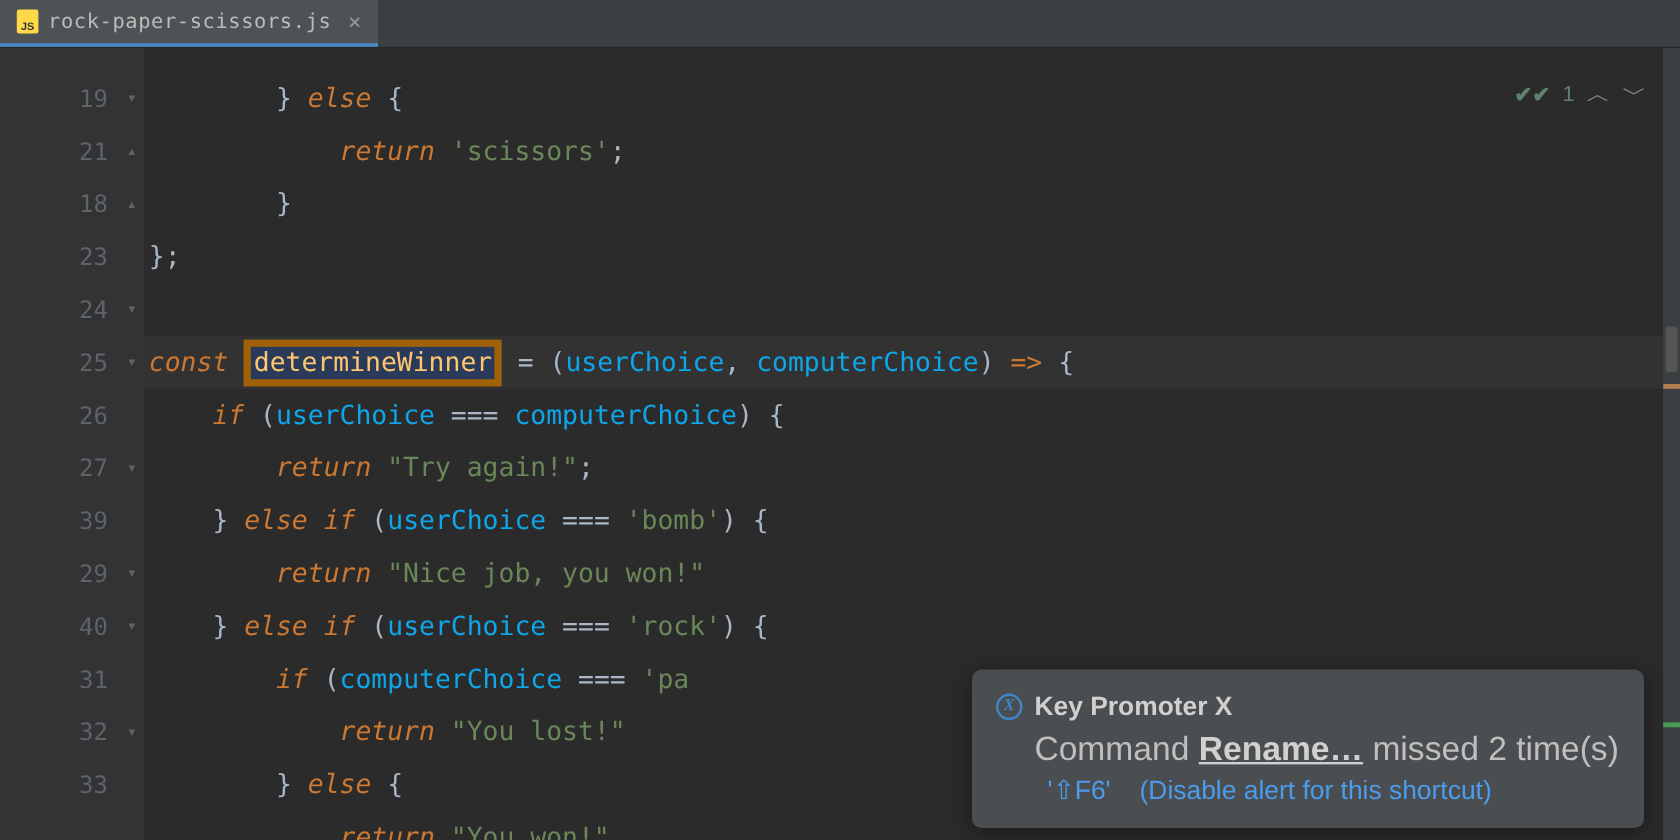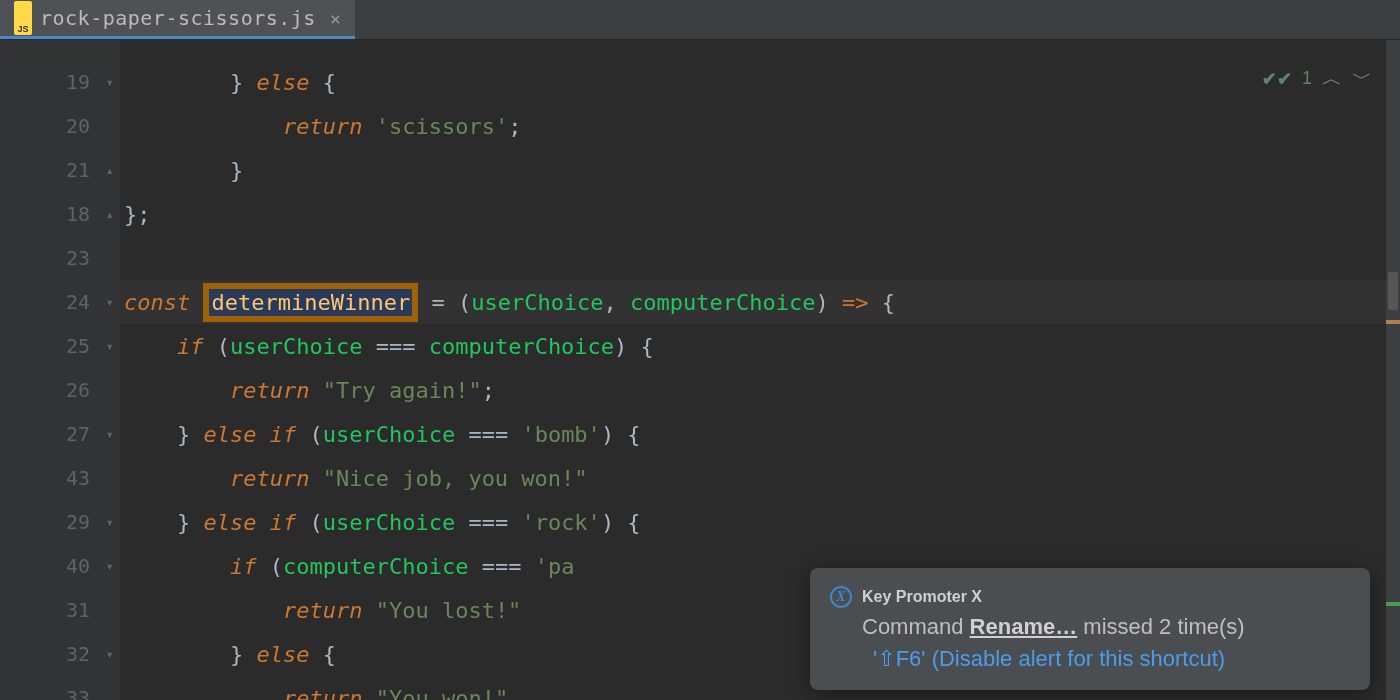--- a/index.html
+++ b/index.html
@@ -1,82 +1,79 @@
 <!DOCTYPE html>
 <html><head>
 <meta charset="utf-8">
 <style>
   * { margin: 0; padding: 0; box-sizing: border-box; }
   html, body { width: 1400px; height: 700px; overflow: hidden; background: #2b2b2b; font-family: "Menlo", "Consolas", monospace; }
   
   .tab-bar { height: 40px; background: #3c3f41; display: flex; align-items: center; border-bottom: 1px solid #282828; }
   .tab { display: flex; align-items: center; background: #4e5254; height: 100%; padding: 0 14px; gap: 8px; border-bottom: 3px solid #4a88c7; position: relative; }
-  .tab-icon { width: 18px; height: 34px; background: #ffd94a; border-radius: 2px; display:flex; align-items:flex-end; justify-content:center; font-size:9px; font-weight:bold; color:#333; font-family:sans-serif; padding-bottom:1px;}
-  .tab-label { color: #bbbbbb; font-size: 20px; letter-spacing: 0.5px; }
+  .tab-icon { width: 18px; height: 20px; background: #ffd94a; border-radius: 2px; display:flex; align-items:flex-end; justify-content:center; font-size:9px; font-weight:bold; color:#333; font-family:sans-serif; padding-bottom:1px;}
+  .tab-label { color: #bbbbbb; font-size: 17px; letter-spacing: 0.5px; }
   .tab-close { color: #999; font-size: 18px; margin-left: 6px; cursor: pointer; }
   
   .editor { position: relative; display: flex; height: calc(100% - 40px); }
   .gutter { width: 120px; background: #313335; padding-top: 20px; }
   .gutter-row { height: 44px; display: flex; align-items: center; justify-content: flex-end; padding-right: 30px; position: relative; }
   .line-num { color: #606366; font-size: 20px; }
   .fold { position: absolute; right: 6px; color: #606366; font-size: 14px; }
 
   .code { flex: 1; padding-top: 20px; background: #2b2b2b; position: relative; }
   .code-row { height: 44px; display: flex; align-items: center; font-size: 22px; white-space: pre; color: #a9b7c6; padding-left: 4px; }
   .code-row.cursor-line { background: #323232; }
   
   .k { color: #cc7832; font-style: italic; }       
   .s { color: #6a8759; }       
   .p { color: #a9b7c6; }       
-  .id { color: #22c55e; }
+  .id { color: #0ea5e9; }
   
   .sel-box { border: 6px solid #a16207; background: rgba(33,66,131,0.5); padding: 1px 2px; color:#ffc66d;}
 
   .inspections { position: absolute; top: 25px; right: 28px; display: flex; align-items: center; gap: 10px; color: #5f826b; font-size: 18px; font-family: sans-serif; }
   .insp-check { color:#5f826b; font-weight:bold; }
   .chev { color: #888; font-size: 20px; cursor:pointer; }
 
   .scroll-track { position:absolute; right:0; top:0; bottom:0; width:14px; background:#3c3f41; }
   .scroll-thumb { position:absolute; right:2px; width:10px; background:#565656; border-radius:2px; }
   .stripe { position:absolute; right:0; width:14px; height:4px; }
 
   .popup {
     position: absolute; right: 30px; bottom: 10px; width: 560px;
     background: #4b4e50; border-radius: 8px; padding: 18px 20px;
     font-family: -apple-system, "Segoe UI", sans-serif; color: #bfbfbf;
     box-shadow: 0 4px 20px rgba(0,0,0,0.4);
   }
   .popup-title-row { display:flex; align-items:center; gap:10px; margin-bottom:6px;}
   .popup-icon { width:22px; height:22px; border-radius:50%; border:2px solid #3e86c7; display:flex; align-items:center; justify-content:center; color:#3e86c7; font-weight:bold; font-size:14px; font-style:italic; font-family:serif;}
-  .popup-title { color:#d0d0d0; font-size:16px; font-weight:600; }
-  .popup-line { font-size:22px; color:#bfbfbf; margin-left:32px; margin-bottom:6px;}
+  .popup-title { color:#d0d0d0; font-size:22px; font-weight:600; }
+  .popup-line { font-size:28px; color:#bfbfbf; margin-left:32px; margin-bottom:6px;}
   .popup-line .u { color:#d0d0d0; text-decoration: underline; font-weight:600;}
   .popup-links { margin-left:32px; font-size:22px; }
   .popup-links .sc { color:#4b9ced;margin-left:11px; }
-  .popup-links .dis { color:#4b9ced; cursor:pointer;}
+  .popup-links .dis { color:#4b9ced; margin-left:18px; cursor:pointer;}
 </style>
 </head>
 <body>
 
 <div class="tab-bar">
   <div class="tab">
     <span class="tab-icon">JS</span>
     <span class="tab-label">rock-paper-scissors.js</span>
     <span class="tab-close">×</span>
   </div>
 </div>
 
 <div class="editor">
   <div class="gutter">
     <div class="gutter-row">
         <span class="line-num">19</span>
         <span class="fold">▾</span>
-      </div>
-    <div class="gutter-row">
-        <span class="line-num">20</span>
       </div>
     <div class="gutter-row">
         <span class="line-num">21</span>
         <span class="fold">▴</span>
       </div>
     <div class="gutter-row">
         <span class="line-num">18</span>
         <span class="fold">▴</span>
       </div>
     <div class="gutter-row">
@@ -91,21 +88,21 @@
         <span class="fold">▾</span>
       </div>
     <div class="gutter-row">
         <span class="line-num">26</span>
       </div>
     <div class="gutter-row">
         <span class="line-num">27</span>
         <span class="fold">▾</span>
       </div>
     <div class="gutter-row">
-        <span class="line-num">43</span>
+        <span class="line-num">39</span>
       </div>
     <div class="gutter-row">
         <span class="line-num">29</span>
         <span class="fold">▾</span>
       </div>
     <div class="gutter-row">
         <span class="line-num">40</span>
         <span class="fold">▾</span>
       </div>
     <div class="gutter-row">

